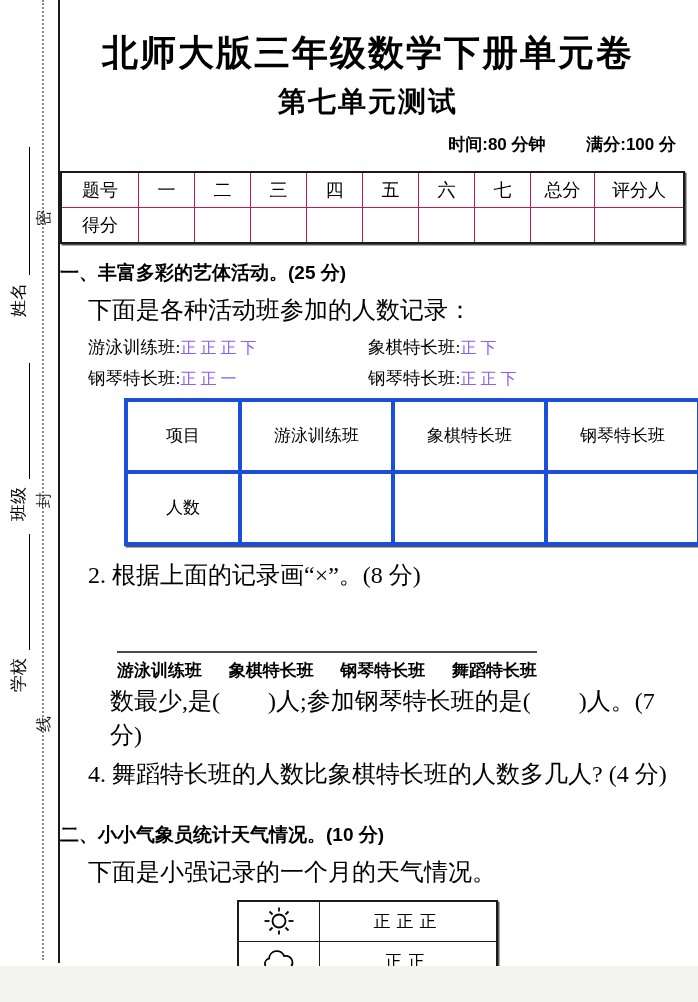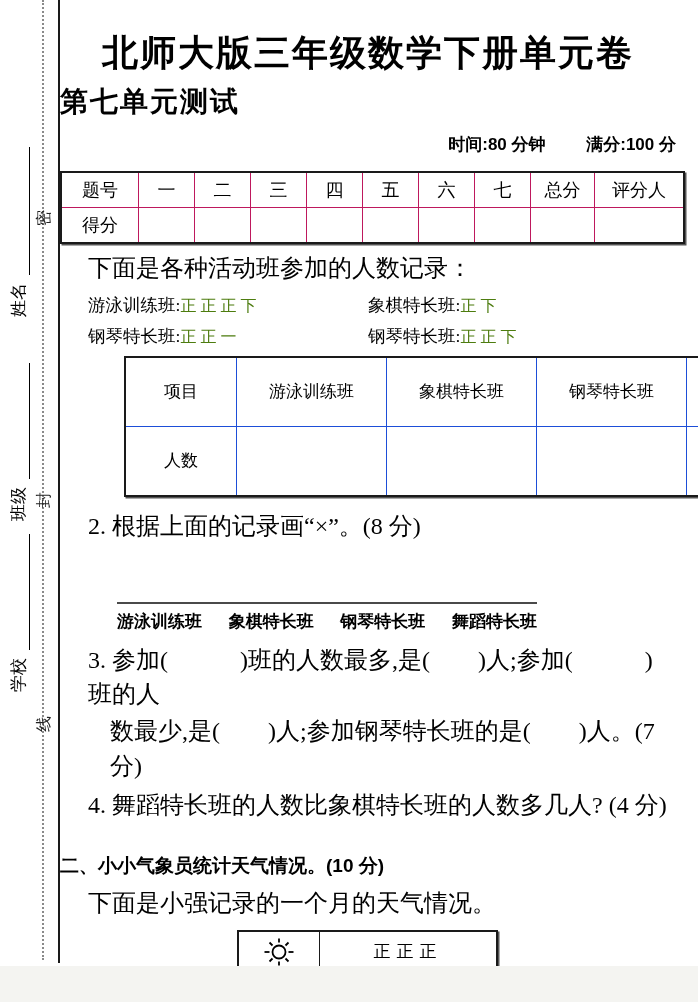--- a/index.html
+++ b/index.html
@@ -16,35 +16,35 @@
   .vf2{left:18px;top:435px;width:172px;height:24px;margin-left:-86px;margin-top:-12px;transform:rotate(-90deg);}
   .vf3{left:18px;top:606px;width:172px;height:24px;margin-left:-86px;margin-top:-12px;transform:rotate(-90deg);}
   .sealchar{position:absolute;left:44px;width:22px;height:22px;margin-left:-11px;margin-top:-11px;
     transform:rotate(-90deg);font-size:16px;text-align:center;line-height:22px;color:#222;}
   .sc1{top:218px;} .sc2{top:500px;} .sc3{top:724px;}
   
   .content{position:absolute;left:60px;top:0;width:616px;}
   .title{font-family:"Liberation Sans",sans-serif;font-weight:900;font-size:36px;letter-spacing:2px;
     text-align:center;margin-top:30px;line-height:1.25;}
   .subtitle{font-family:"Liberation Sans",sans-serif;font-weight:900;font-size:28px;letter-spacing:2px;
-    text-align:left;margin-top:8px;}
+    text-align:center;margin-top:8px;}
   .examinfo{font-family:"Liberation Sans",sans-serif;font-weight:bold;font-size:17px;text-align:right;margin-top:12px;}
   .examinfo .gap{display:inline-block;width:36px;}
   table{border-collapse:collapse;}
   .score-table{margin-top:15px;width:616px;table-layout:fixed;border:2px solid #1a1a1a;
     box-shadow:1.5px 1.5px 0 #555;}
   .score-table td{border:1px solid #be185d;text-align:center;font-size:18px;height:34px;padding:0;}
   .sec-head{font-family:"Liberation Sans",sans-serif;font-weight:bold;font-size:19px;margin-top:16px;}
   .line{font-size:24px;margin-top:7px;padding-left:28px;line-height:1.45;}
   .recrow{display:flex;margin-top:7px;padding-left:28px;font-size:17.5px;}
   .recrow .left{width:280px;}
-  .tally{letter-spacing:4px;font-size:16px;color:#4d7c0f;}
+  .tally{letter-spacing:4px;font-size:16px;color:#8b5cf6;}
   .act-table{margin:8px 0 0 64px;width:546px;table-layout:fixed;border:2px solid #1a1a1a;
     box-shadow:1.5px 1.5px 0 #555;}
-  .act-table td{border:1px solid #1d4ed8;text-align:center;font-size:17px;height:36px;padding:16px;}
+  .act-table td{border:4px solid #1d4ed8;text-align:center;font-size:17px;height:36px;padding:16px;}
   .chart-line{margin:58px 0 0 57px;width:420px;border-top:2.5px solid #4a4a4a;}
   .chart-labels{display:flex;justify-content:space-between;width:420px;margin:6px 0 0 57px;font-size:17px;font-weight:bold;}
   .q3b{padding-left:50px;}
   .weather-table{margin:10px 0 0 177px;width:256px;table-layout:fixed;border:2px solid #1a1a1a;
     box-shadow:1.5px 1.5px 0 #555;}
   .weather-table td{border:1px solid #1a1a1a;text-align:center;height:39px;padding:0;}
   .weather-table .tly{font-size:17px;letter-spacing:6px;}
   .icon-cell svg{display:block;margin:0 auto;}
   .page-bottom{position:absolute;left:0;top:966px;width:698px;height:36px;background:#f4f4f1;}
 </style>
@@ -101,20 +101,21 @@
       <td></td>
       <td></td>
       <td></td>
       <td></td>
       <td></td>
       <td></td>
     </tr>
   </tbody>
     </table>
 
+  <div class="sec-head">一、丰富多彩的艺体活动。(25 分)</div>
   <div class="line">下面是各种活动班参加的人数记录：</div>
 
   <div class="recrow">
     <span class="left"><span>游泳训练班:</span><span class="tally">正正正下</span></span>
     <span><span>象棋特长班:</span><span class="tally">正下</span></span>
   </div>
   <div class="recrow">
     <span class="left"><span>钢琴特长班:</span><span class="tally">正正一</span></span>
     <span><span>钢琴特长班:</span><span class="tally">正正下</span></span>
   </div>
@@ -142,21 +143,20 @@
   <div class="line" style="margin-top:12px">2. 根据上面的记录画“×”。(8 分)</div>
 
   <div class="chart-line"></div>
   <div class="chart-labels">
     <span>游泳训练班</span>
     <span>象棋特长班</span>
     <span>钢琴特长班</span>
     <span>舞蹈特长班</span>
   </div>
 
-  <div class="line" style="margin-top:10px">3. 参加(　　　)班的人数最多,是(　　)人;参加(　　　)班的人</div>
   <div class="line q3b" style="margin-top:2px">数最少,是(　　)人;参加钢琴特长班的是(　　)人。(7 分)</div>
   <div class="line" style="margin-top:4px">4. 舞蹈特长班的人数比象棋特长班的人数多几人? (4 分)</div>
 
   <div class="sec-head" style="margin-top:30px">二、小小气象员统计天气情况。(10 分)</div>
   <div class="line">下面是小强记录的一个月的天气情况。</div>
 
   <table class="weather-table">
     <tbody>
         <tr>
       <td class="icon-cell" style="width:80px">

